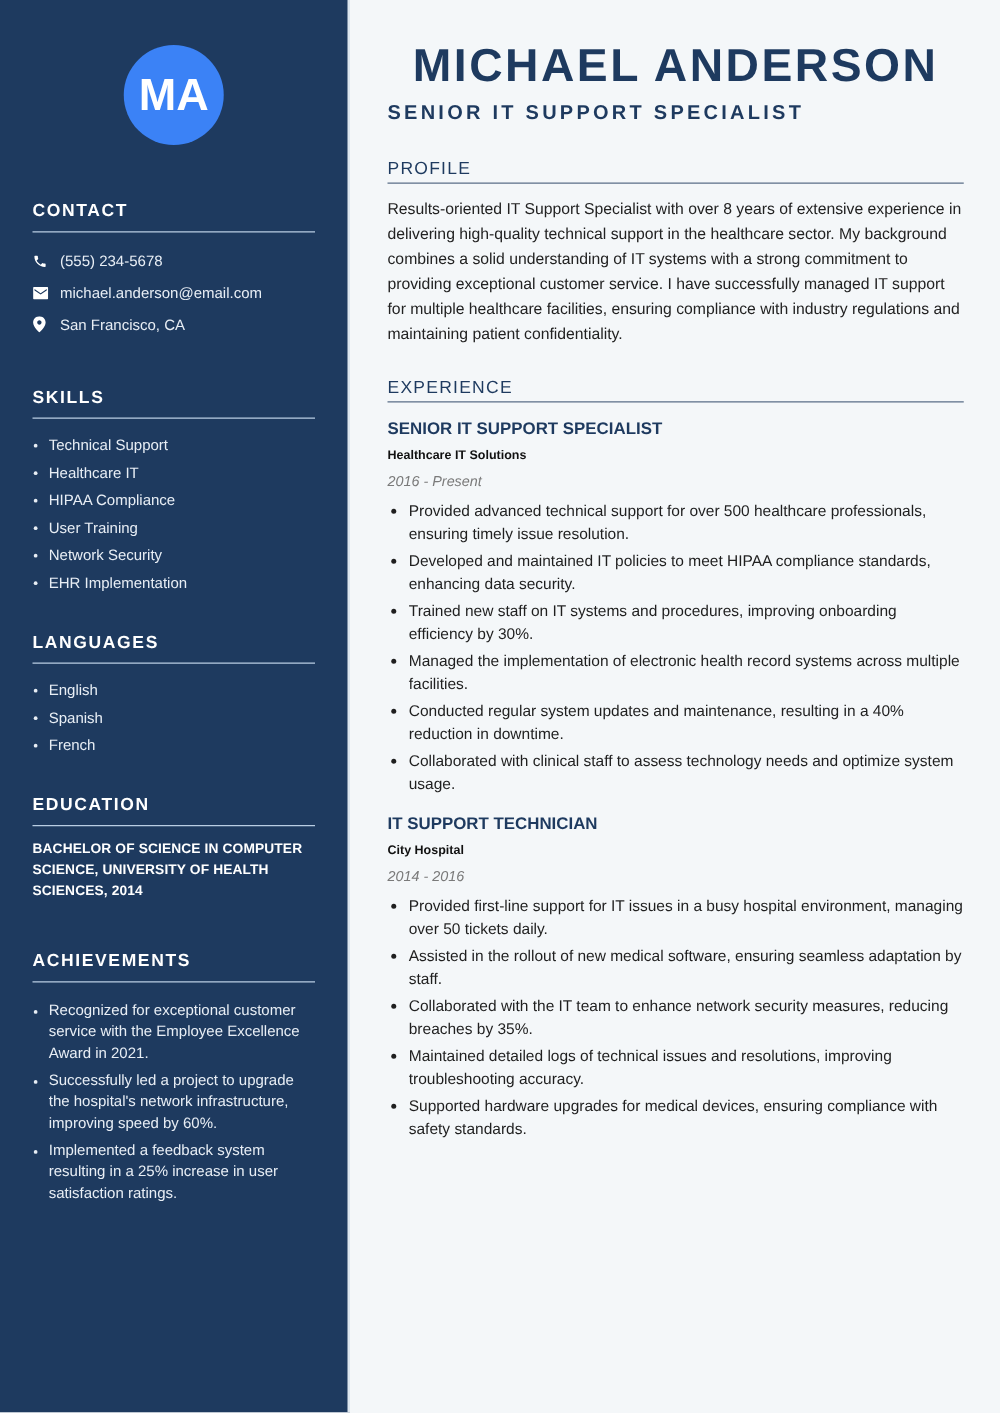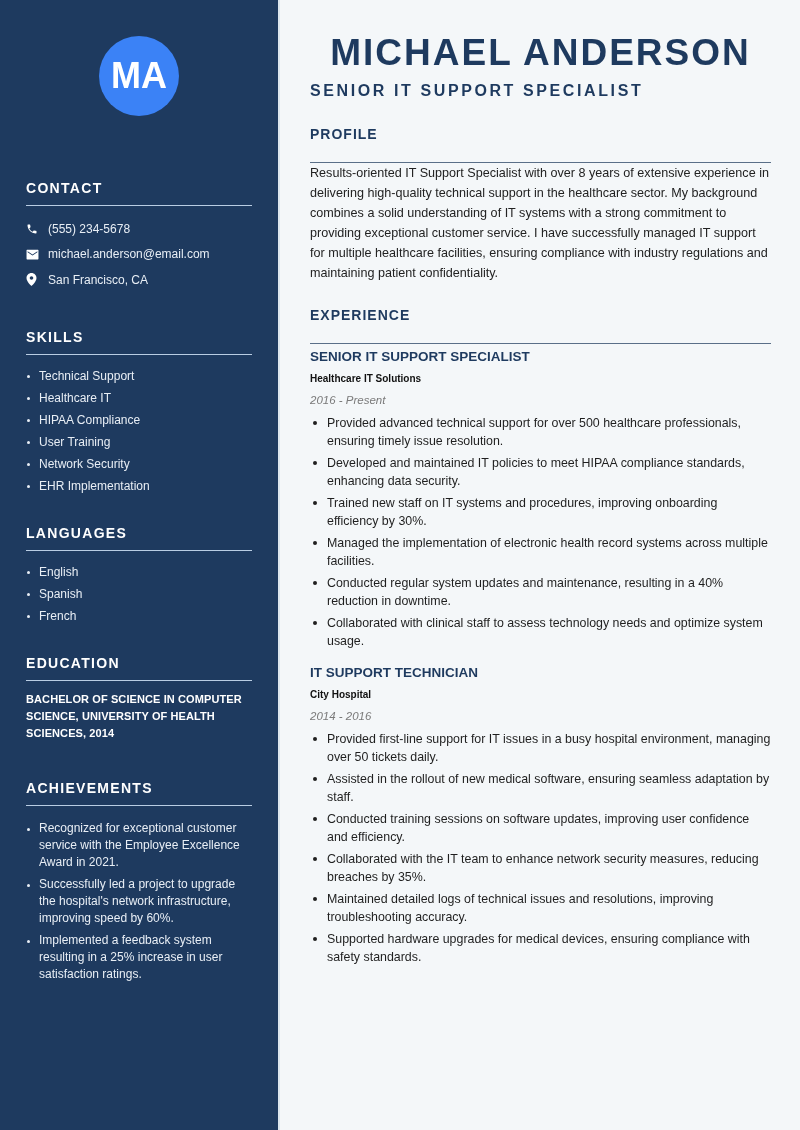--- a/index.html
+++ b/index.html
@@ -23,21 +23,21 @@
       border-radius: 50%;
       background: #3b82f6;
       margin: 0 auto;
       display: flex; align-items: center; justify-content: center;
       color: #ffffff;
       font-weight: bold;
       font-size: 36px;
       letter-spacing: 0px;
     }
     .side-section { margin-top: 50px; }
-    .side-section.first { margin-top: 64px; }
+    .side-section.first { margin-top: 44px; }
     .side-title {
       font-size: 14px;
       font-weight: bold;
       letter-spacing: 1.3px;
       color: #ffffff;
       padding-bottom: 9px;
       border-bottom: 1.5px solid #b9cde3;
       margin-bottom: 10px;
     }
     .contact-row {
@@ -85,25 +85,26 @@
       text-align: center;
     }
     .headline {
       margin-top: 8px;
       font-size: 16px;
       color: #1e3a5f;
       letter-spacing: 2.6px;
     }
     .main-title {
       font-size: 14px;
-      font-weight: bold;
+      font-weight: normal;
       letter-spacing: 1px;
       color: #1e3a5f;
-      padding-bottom: 20px;
+      padding-bottom: 4px;
       border-bottom: 1.5px solid #5a6f88;
+      margin-bottom: 10px;
     }
     .profile-sec { margin-top: 26px; }
     .profile-text {
       font-size: 12.6px;
       line-height: 20px;
       color: #222;
     }
     .exp-sec { margin-top: 24px; }
     .job { margin-bottom: 12px; }
     .job-title {
@@ -237,20 +238,19 @@
       </ul>
     </div>
 
     <div class="job">
       <div class="job-title">IT SUPPORT TECHNICIAN</div>
       <div class="job-company">City Hospital</div>
       <div class="job-dates">2014 - 2016</div>
       <ul class="job-bullets">
         <li>Provided first-line support for IT issues in a busy hospital environment, managing over 50 tickets daily.</li>
         <li>Assisted in the rollout of new medical software, ensuring seamless adaptation by staff.</li>
-        <li>Conducted training sessions on software updates, improving user confidence and efficiency.</li>
         <li>Collaborated with the IT team to enhance network security measures, reducing breaches by 35%.</li>
         <li>Maintained detailed logs of technical issues and resolutions, improving troubleshooting accuracy.</li>
         <li>Supported hardware upgrades for medical devices, ensuring compliance with safety standards.</li>
       </ul>
     </div>
   </section>
 </main>
 
 </body></html>

